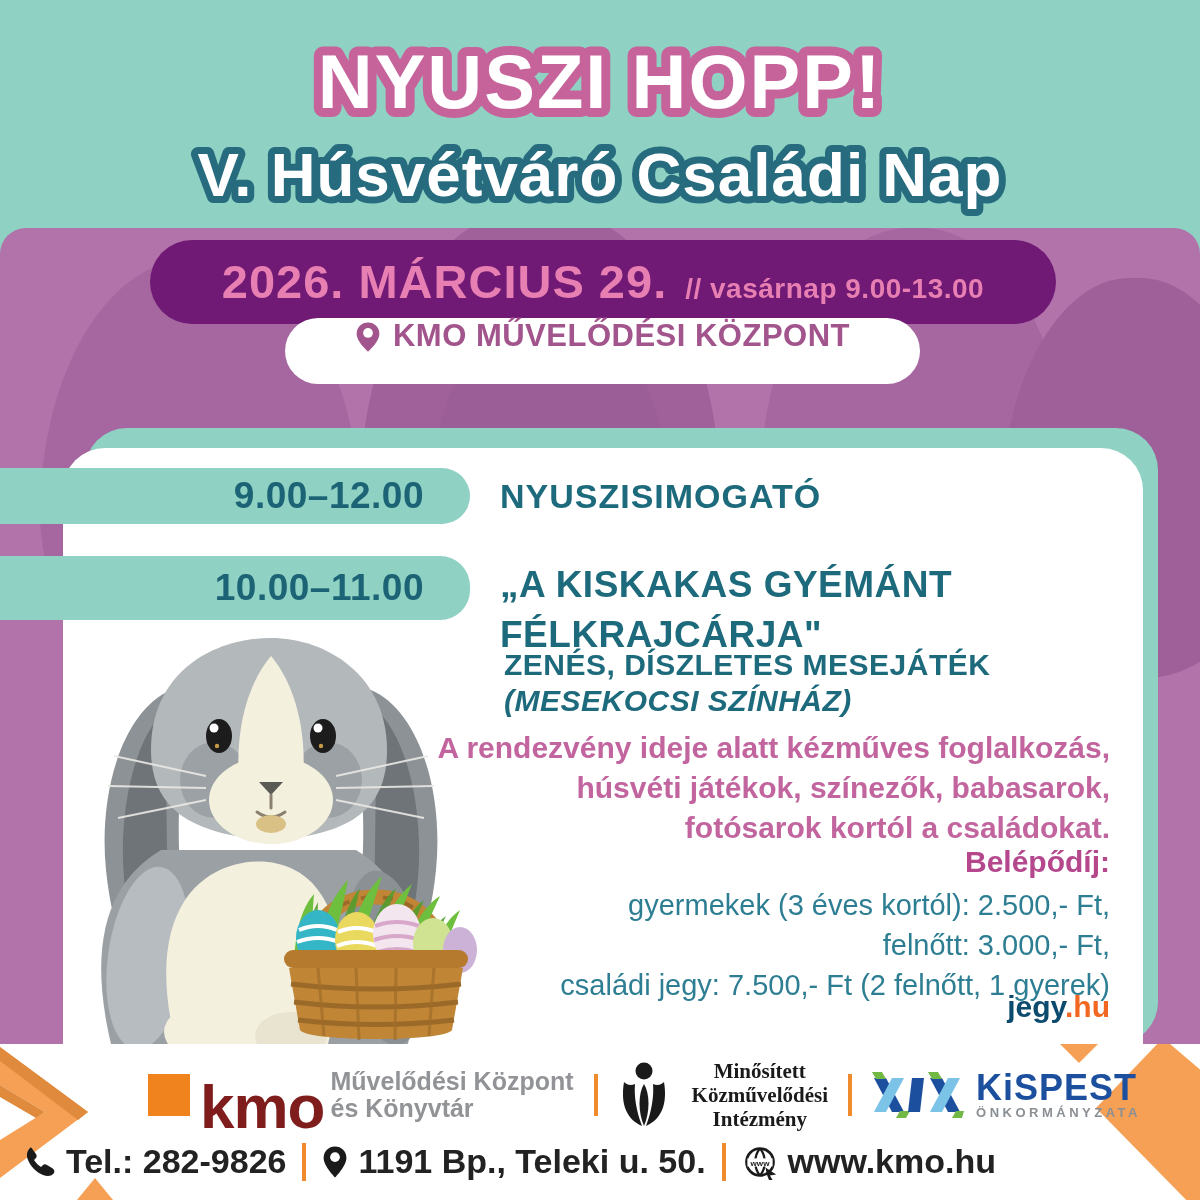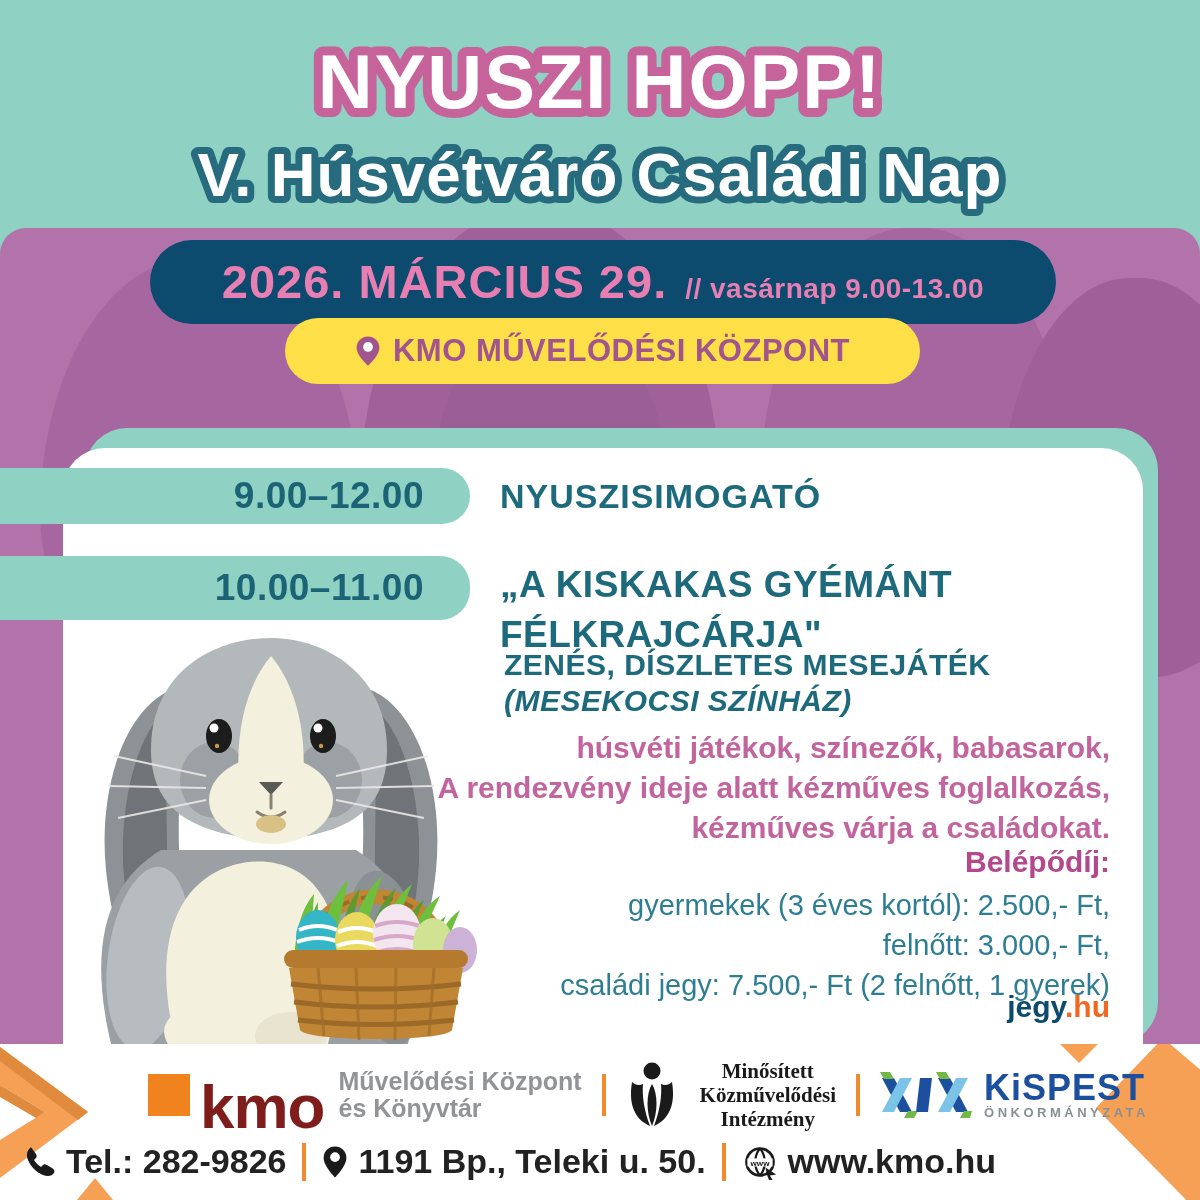--- a/index.html
+++ b/index.html
@@ -11,27 +11,27 @@
   .abs{position:absolute;}
   
   .purple-panel{
     left:0;top:228px;width:1200px;height:816px;
     background:#b273ab;border-radius:26px 26px 0 0;overflow:hidden;
   }
   .egg{position:absolute;border-radius:50% 50% 48% 48% / 62% 62% 42% 42%;}
   
   .date-pill{
     left:150px;top:240px;width:906px;height:84px;border-radius:42px;
-    background:#0c4a6e;display:flex;align-items:baseline;justify-content:center;gap:18px;
+    background:#701a75;display:flex;align-items:baseline;justify-content:center;gap:18px;
   }
   .date-main{font-size:47px;font-weight:bold;color:#e87fb2;letter-spacing:1px;line-height:84px;}
   .date-sub{font-size:28px;font-weight:bold;color:#e87fb2;letter-spacing:.5px;}
   .loc-pill{
     left:285px;top:318px;width:635px;height:66px;border-radius:33px;
-    background:#fde047;display:flex;align-items:center;justify-content:center;gap:12px;
+    background:#ffffff;display:flex;align-items:flex-start;justify-content:center;gap:12px;
   }
   .loc-text{font-size:31px;font-weight:bold;color:#a2548c;letter-spacing:.5px;}
   
   .card-mint{left:85px;top:428px;width:1073px;height:616px;background:#8fd1c3;border-radius:42px;}
   .card-white{left:63px;top:448px;width:1080px;height:596px;background:#fff;border-radius:42px 42px 0 0;}
   
   .band{background:#8fd1c3;border-radius:0 30px 30px 0;display:flex;align-items:center;justify-content:flex-end;}
   .band1{left:0;top:468px;width:470px;height:56px;}
   .band2{left:0;top:556px;width:470px;height:64px;}
   .band-time{font-size:37px;font-weight:bold;color:#1b6375;padding-right:46px;letter-spacing:.5px;}
@@ -43,21 +43,21 @@
   .desc{right:90px;top:728px;text-align:right;font-size:30px;font-weight:bold;color:#c2659f;line-height:40px;}
   .fee-head{right:90px;top:845px;text-align:right;font-size:30px;font-weight:bold;color:#b5478d;}
   .prices{right:90px;top:885px;text-align:right;font-size:29px;color:#2e7e93;line-height:40px;}
   .jegyhu{right:90px;top:990px;text-align:right;font-size:30px;font-weight:bold;}
   .jegy-b{color:#0c4a6e;margin-top:16px;}.jegy-o{color:#f26722;}
   
   .footer-white{left:0;top:1044px;width:1200px;height:156px;background:#fff;}
   .footer-logos{left:148px;top:1062px;height:66px;display:flex;align-items:center;}
   .kmo-square{width:42px;height:42px;background:#f0831e;}
   .kmo-name{font-size:62px;font-weight:bold;color:#7f1d1d;line-height:1;margin-left:10px;letter-spacing:-1px;margin-top:24px;}
-  .kmo-desc{margin-left:14px;font-size:25px;font-weight:bold;color:#919396;line-height:27px;}
+  .kmo-desc{margin-left:6px;font-size:25px;font-weight:bold;color:#919396;line-height:27px;}
   .vbar{width:4px;height:42px;background:#ef8b2d;margin:0 20px;}
   .mki{display:flex;align-items:center;gap:22px;}
   .mki-text{font-family:"Liberation Serif","DejaVu Serif",serif;font-size:21px;font-weight:bold;color:#1a1a1a;text-align:center;line-height:24px;}
   .kispest{display:flex;align-items:center;gap:12px;}
   .kispest-text .name{font-size:36px;font-weight:bold;color:#1c4f9e;line-height:34px;letter-spacing:1px;}
   .kispest-text .sub{font-size:13px;color:#8a8f94;letter-spacing:3.5px;font-weight:bold;}
   .footer-contact{left:0;top:1142px;width:1020px;display:flex;align-items:center;justify-content:center;gap:16px;}
   .contact-item{display:flex;align-items:center;gap:10px;font-size:34px;font-weight:bold;color:#222;}
   .cbar{width:4px;height:38px;background:#ef8b2d;}
 </style>
@@ -103,23 +103,23 @@
     <span class="band-time">10.00–11.00</span>
   </div>
   <div class="abs show-title">
     <div>„A KISKAKAS GYÉMÁNT</div>
     <div>FÉLKRAJCÁRJA"</div>
   </div>
   <div class="abs show-sub">ZENÉS, DÍSZLETES MESEJÁTÉK</div>
   <div class="abs show-theater">(MESEKOCSI SZÍNHÁZ)</div>
 
   <div class="abs desc">
+    <div>A rendezvény ideje alatt kézműves foglalkozás,</div>
     <div>húsvéti játékok, színezők, babasarok,</div>
-    <div>A rendezvény ideje alatt kézműves foglalkozás,</div>
-    <div>kézműves várja a családokat.</div>
+    <div>fotósarok kortól a családokat.</div>
   </div>
 
   <div class="abs fee-head">Belépődíj:</div>
   <div class="abs prices">
     <div>gyermekek (3 éves kortól): 2.500,- Ft,</div>
     <div>felnőtt: 3.000,- Ft,</div>
     <div>családi jegy: 7.500,- Ft (2 felnőtt, 1 gyerek)</div>
   </div>
   <div class="abs jegyhu">
     <span class="jegy-b">jegy</span><span class="jegy-o">.hu</span>

